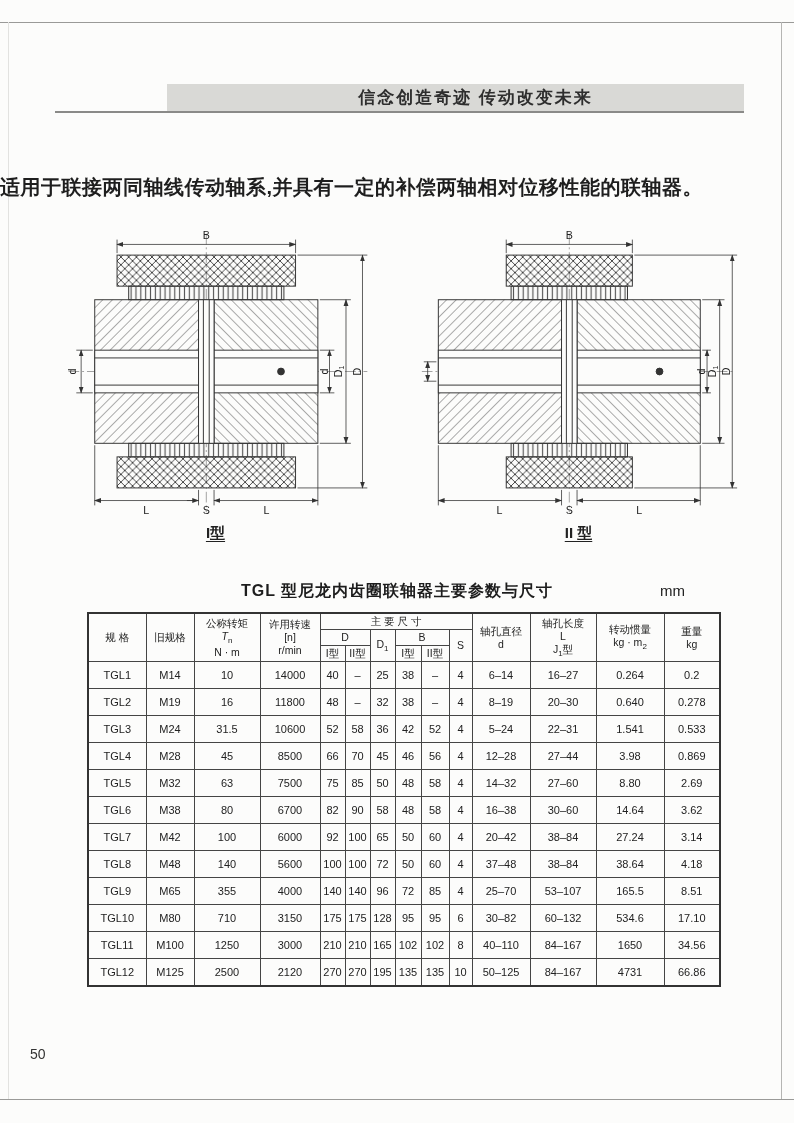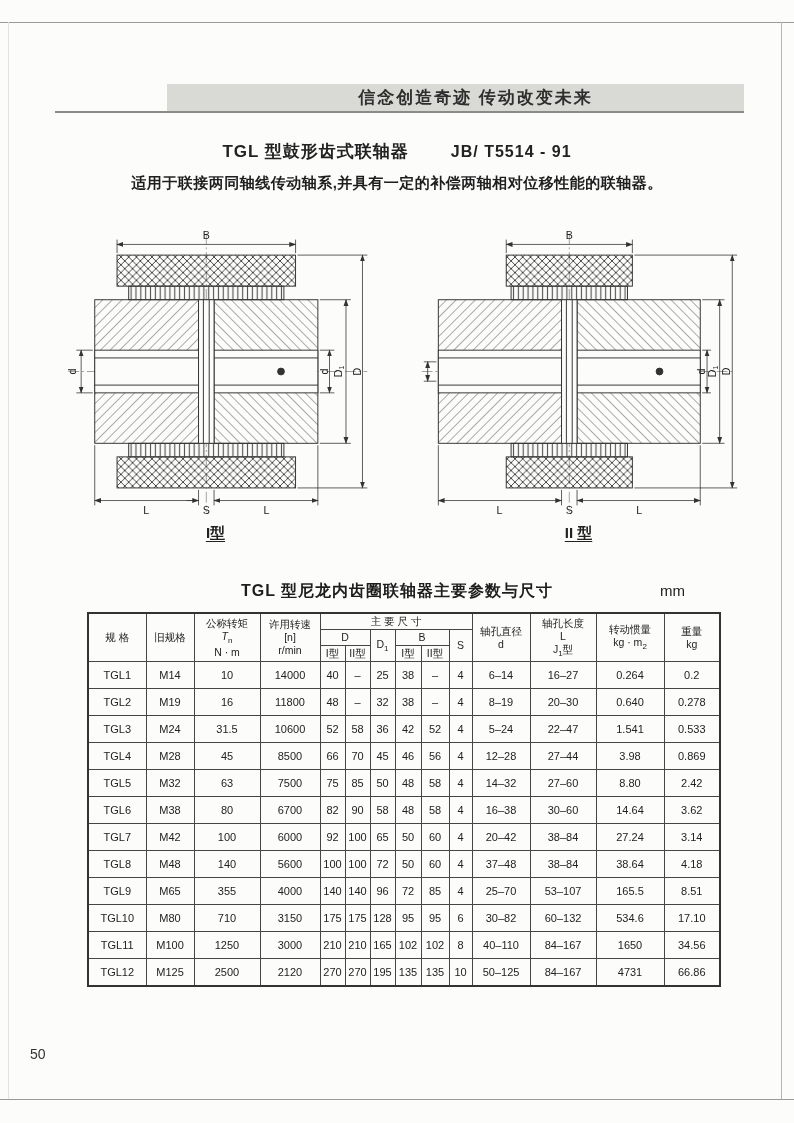--- a/index.html
+++ b/index.html
@@ -23,22 +23,22 @@
   .banner span { font-size:17px; font-weight:bold; color:#2e2e2e; letter-spacing:2px; }
 
   .title-row {
     position:absolute; left:0; top:140px; width:794px;
     display:flex; justify-content:center; align-items:baseline; gap:42px;
   }
   .doc-title { font-size:17px; font-weight:bold; color:#222; letter-spacing:1px; }
   .doc-standard { font-size:16px; font-weight:bold; color:#222; letter-spacing:1px; }
 
   .doc-desc {
-    position:absolute; left:0; top:174px; width:794px; text-align:center;
-    font-size:15px; font-weight:bold; color:#1e1e1e; letter-spacing:0.5px;
+    position:absolute; left:0; top:174px; width:794px; 
+    font-size:20px; font-weight:bold; color:#1e1e1e; letter-spacing:0.5px;
   }
 
   .figures { position:absolute; left:0; top:226px; width:794px; display:flex; justify-content:center; gap:18px; }
   .figure { width:345px; display:flex; flex-direction:column; align-items:center; }
   .figure svg { display:block; }
   .fig-caption { margin-top:6px; font-size:15px; font-weight:bold; color:#222; text-decoration:underline; text-underline-offset:3px; }
 
   .table-title-row { position:absolute; left:0; top:581px; width:680px; height:20px; }
   .table-title { position:absolute; left:0; width:794px; text-align:center; font-size:16px; font-weight:bold; letter-spacing:1px; color:#1d1d1d; }
   .table-unit { position:absolute; left:660px; top:1px; font-size:15px; color:#222;text-align:center; }
@@ -69,24 +69,20 @@
   <div class="frame-line frame-top"></div>
   <div class="frame-line frame-bottom"></div>
   <div class="frame-line frame-right"></div>
   <div class="frame-line frame-left"></div>
 
   <div class="banner-underline"></div>
   <div class="banner">
     <span>信念创造奇迹  传动改变未来</span>
   </div>
 
-  <div class="title-row">
-    <span class="doc-title">TGL 型鼓形齿式联轴器</span>
-    <span class="doc-standard">JB/ T5514 - 91</span>
-  </div>
 
   <div class="doc-desc">适用于联接两同轴线传动轴系,并具有一定的补偿两轴相对位移性能的联轴器。</div>
 
   <svg width="0" height="0" style="position:absolute">
     <defs>
       <pattern id="h1" width="7" height="7" patternUnits="userSpaceOnUse" patternTransform="rotate(45)">
         <line x1="0" y1="0" x2="0" y2="7" stroke="#555" stroke-width="1"></line>
       </pattern>
       <pattern id="h2" width="7" height="7" patternUnits="userSpaceOnUse" patternTransform="rotate(-45)">
         <line x1="0" y1="0" x2="0" y2="7" stroke="#555" stroke-width="1"></line>
@@ -382,21 +378,21 @@
             <td>M24</td>
             <td>31.5</td>
             <td>10600</td>
             <td>52</td>
             <td>58</td>
             <td>36</td>
             <td>42</td>
             <td>52</td>
             <td>4</td>
             <td>5–24</td>
-            <td>22–47</td>
+            <td>22–31</td>
             <td>1.541</td>
             <td>0.533</td>
           </tr>
           <tr>
             <td>TGL4</td>
             <td>M28</td>
             <td>45</td>
             <td>8500</td>
             <td>66</td>
             <td>70</td>
@@ -416,21 +412,21 @@
             <td>7500</td>
             <td>75</td>
             <td>85</td>
             <td>50</td>
             <td>48</td>
             <td>58</td>
             <td>4</td>
             <td>14–32</td>
             <td>27–60</td>
             <td>8.80</td>
-            <td>2.42</td>
+            <td>2.69</td>
           </tr>
           <tr>
             <td>TGL6</td>
             <td>M38</td>
             <td>80</td>
             <td>6700</td>
             <td>82</td>
             <td>90</td>
             <td>58</td>
             <td>48</td>

